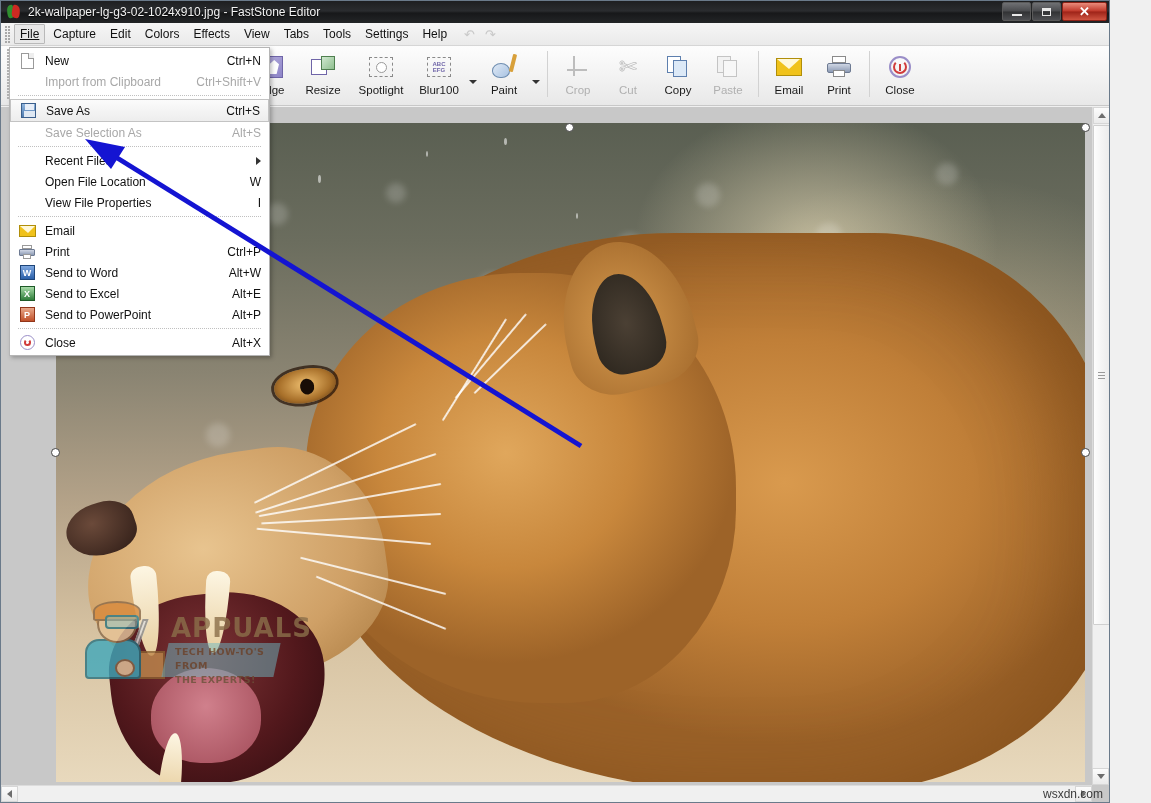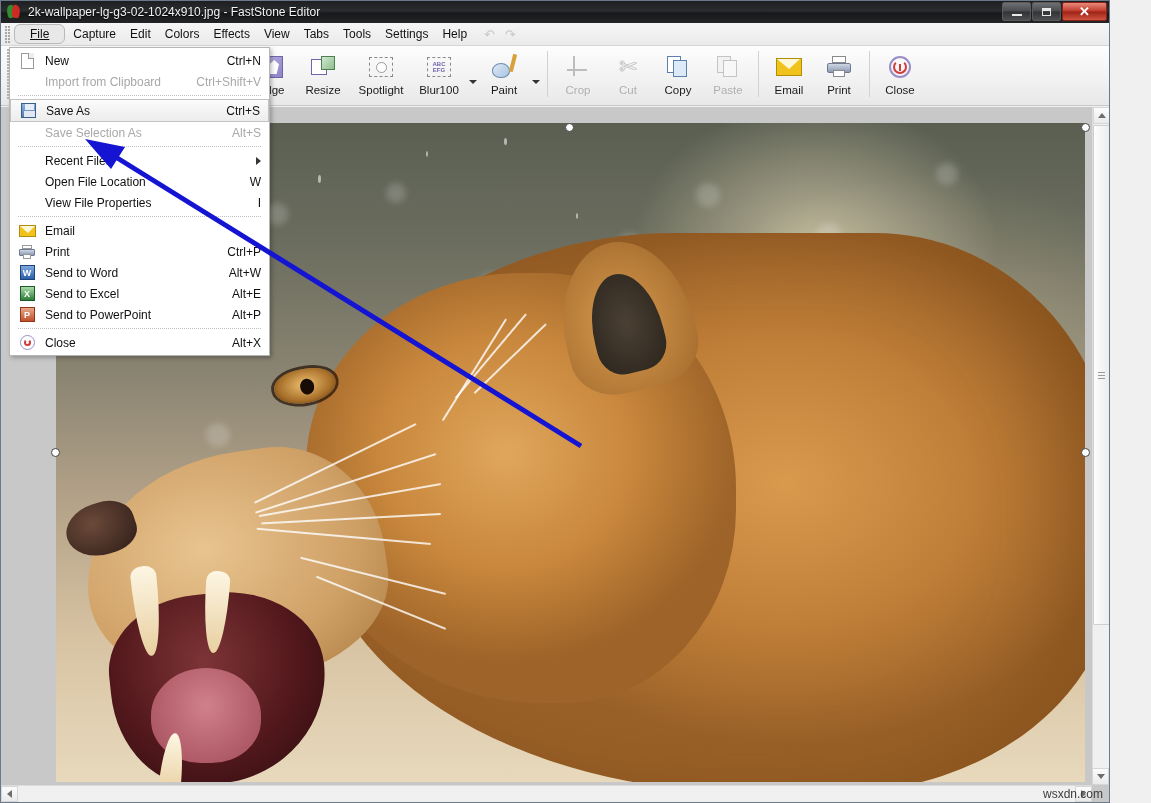--- a/index.html
+++ b/index.html
@@ -81,22 +81,22 @@
     background-size: 3px 3px;
   }
   .menu-item {
     font-size: 12px; color: #111;
     padding: 3px 6px; margin: 0 1px;
     white-space: nowrap; cursor: default;
   }
   .menu-item.active {
     background: #e8e8e8;
     border: 1px solid #b9b9b9;
-    padding: 2px 15px;
-    border-radius: 6px;
+    padding: 2px 5px;
+    border-radius: 1px;
     text-decoration: underline;
   }
   .undo-redo { display: flex; align-items: center; margin-left: 10px; gap: 10px; }
   .ur-icon { color: #c9c9c9; font-size: 13px; }
 
   
   .toolbar {
     position: absolute; top: 45px; left: 0; right: 0; height: 60px;
     background: linear-gradient(to bottom, #fdfdfd 0%, #f3f3f3 50%, #e8e8e8 100%);
     border-bottom: 1px solid #c8c8c8;
@@ -628,20 +628,37 @@
       <div class="whisk" style="left:190px;top:330px;width:190px;transform:rotate(-18deg);"></div>
       <div class="whisk" style="left:200px;top:360px;width:185px;transform:rotate(-10deg);"></div>
       <div class="whisk" style="left:205px;top:390px;width:180px;transform:rotate(-3deg);"></div>
       <div class="whisk" style="left:200px;top:420px;width:175px;transform:rotate(5deg);"></div>
       <div class="whisk" style="left:330px;top:195px;width:120px;transform:rotate(-58deg);"></div>
       <div class="whisk" style="left:360px;top:190px;width:110px;transform:rotate(-50deg);"></div>
       <div class="whisk" style="left:390px;top:200px;width:100px;transform:rotate(-44deg);"></div>
       <div class="whisk" style="left:240px;top:470px;width:150px;transform:rotate(14deg);"></div>
       <div class="whisk" style="left:250px;top:505px;width:140px;transform:rotate(22deg);"></div>
 
+      <div class="appuals" style="left:23px;top:478px;">
+        <div class="ap-guy">
+          <div class="lap"></div>
+            <div class="lid"></div>
+          <div class="body"></div>
+          <div class="head"></div>
+            <div class="hair"></div>
+            <div class="glass"></div>
+          <div class="hand"></div>
+        </div>
+        <div class="ap-band"></div>
+        <div class="ap-text">APPUALS</div>
+        <div class="ap-sub">
+          <div>TECH HOW-TO'S FROM</div>
+          <div>THE EXPERTS!</div>
+        </div>
+      </div>
     </div>
 
     <div class="handle" style="left:564px; top:16px;"></div>
     <div class="handle" style="left:1080px; top:16px;"></div>
     <div class="handle" style="left:50px;  top:341px;"></div>
     <div class="handle" style="left:1080px;top:341px;"></div>
   </div>
 
   <div class="dropdown">
 

